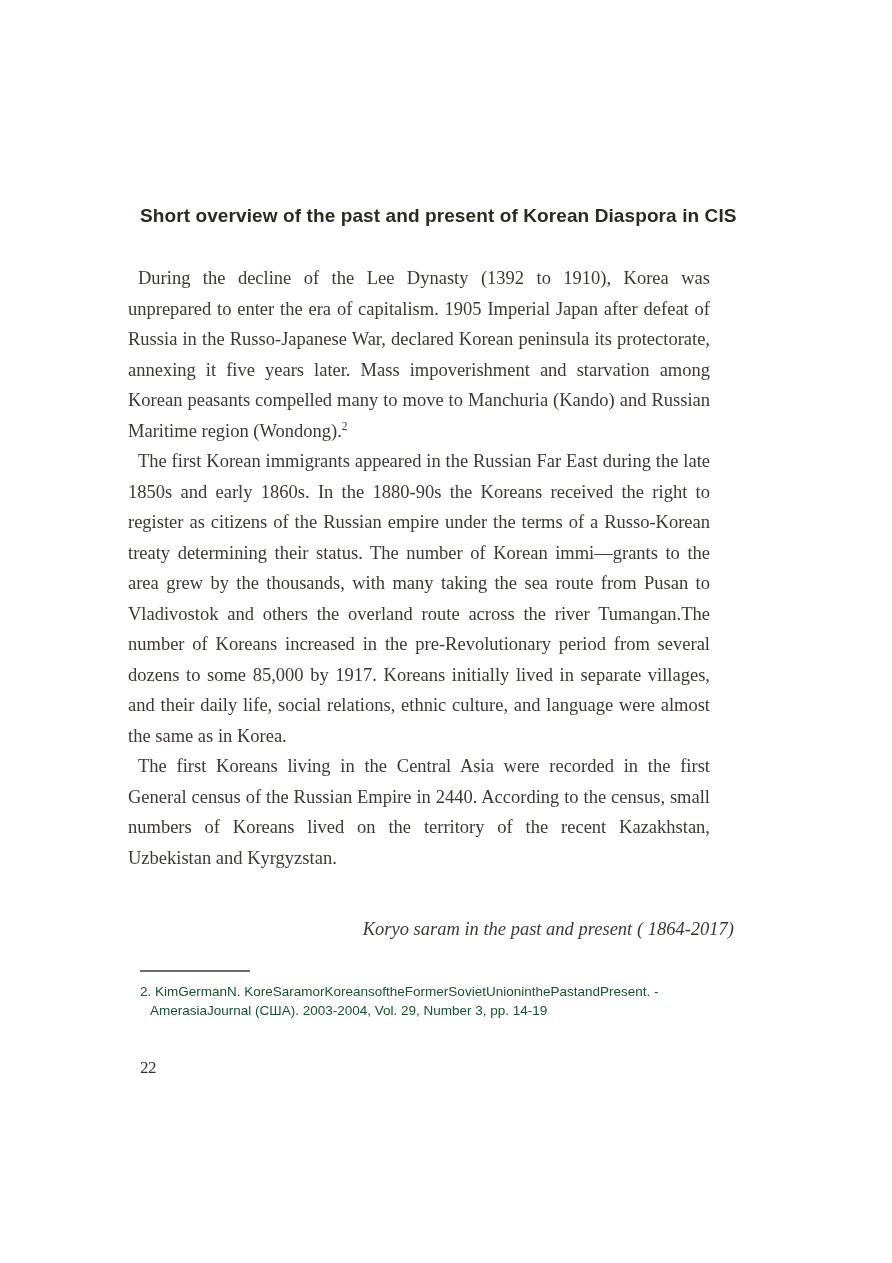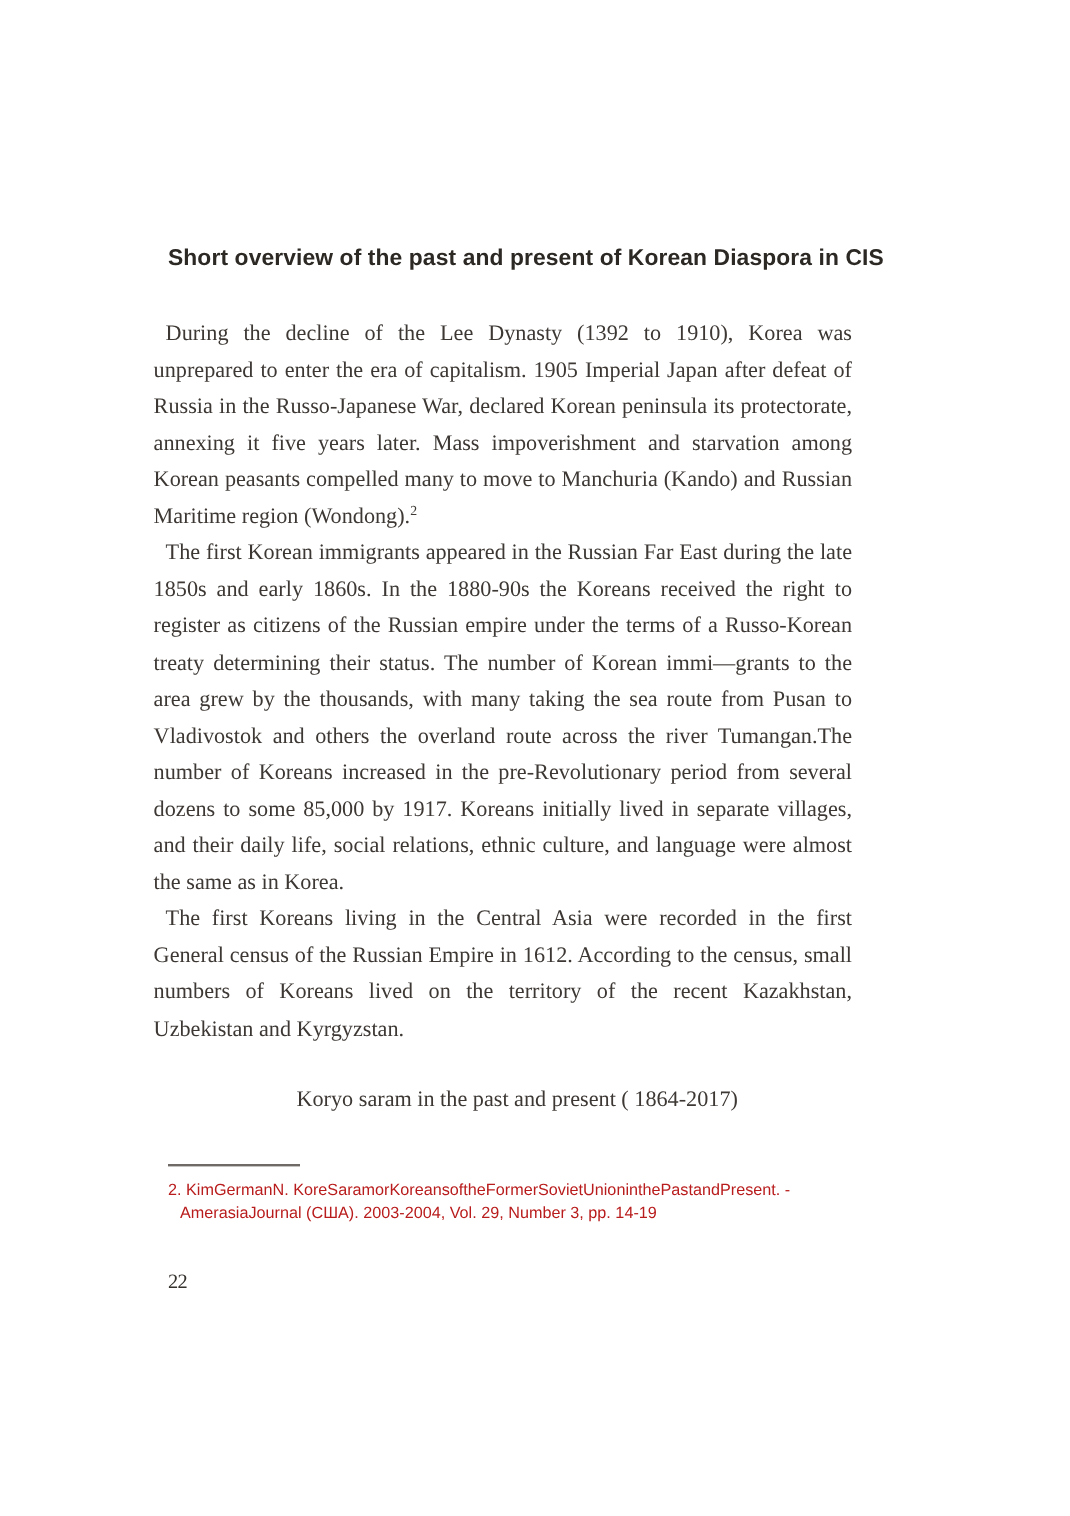--- a/index.html
+++ b/index.html
@@ -43,35 +43,36 @@
   .para sup {
     font-size: 11.5px;
     line-height: 0;
     vertical-align: super;
   }
   .attribution {
     position: absolute;
     left: 140px;
     top: 902px;
     width: 582px;
-    margin: 0;
+    margin: 12px;
     font-size: 18.5px;
     line-height: 30.5px;
-    text-align: center;
+    text-align: right;
     color: #3d3834;
+    font-style: italic;
   }
   .footnote-block {
     position: absolute;
     left: 140px;
     top: 970px;
     width: 582px;
     font-family: "Liberation Sans", sans-serif;
     font-size: 13.5px;
     line-height: 18.5px;
-    color: #b91c1c;
+    color: #14532d;
   }
   .footnote-rule {
     width: 110px;
     height: 2px;
     background: #6f6a65;
     margin: 0 0 11px 0;
   }
   .fn-line2 {
     margin-left: 10px;
   }
@@ -89,21 +90,21 @@
 </head>
 <body>
 
 <div class="page">
 
   <h1 class="heading">Short overview of the past and present of Korean Diaspora in CIS</h1>
 
   <div class="body-text">
     <p class="para"><span>During the decline of the Lee Dynasty (1392 to 1910), Korea was unprepared to enter the era of capitalism. 1905 Imperial Japan after defeat of Russia in the Russo-Japanese War, declared Korean peninsula its protectorate, annexing it five years later. Mass impoverishment and starvation among Korean peasants compelled many to move to Manchuria (Kando) and Russian Maritime region (Wondong).</span><sup>2</sup></p>
     <p class="para">The first Korean immigrants appeared in the Russian Far East during the late 1850s and early 1860s. In the 1880-90s the Koreans received the right to register as citizens of the Russian empire under the terms of a Russo-Korean treaty determining their status. The number of Korean immi—grants to the area grew by the thousands, with many taking the sea route from Pusan to Vladivostok and others the overland route across the river Tumangan.The number of Koreans increased in the pre-Revolutionary period from several dozens to some 85,000 by 1917. Koreans initially lived in separate villages, and their daily life, social relations, ethnic culture, and language were almost the same as in Korea.</p>
-    <p class="para">The first Koreans living in the Central Asia were recorded in the first General census of the Russian Empire in 1612. According to the census, small numbers of Koreans lived on the territory of the recent Kazakhstan, Uzbekistan and Kyrgyzstan.</p>
+    <p class="para">The first Koreans living in the Central Asia were recorded in the first General census of the Russian Empire in 2440. According to the census, small numbers of Koreans lived on the territory of the recent Kazakhstan, Uzbekistan and Kyrgyzstan.</p>
   </div>
 
   <p class="attribution">Koryo saram in the past and present ( 1864-2017)</p>
 
   <div class="footnote-block">
     <div class="footnote-rule"></div>
     <div class="fn-line1">2. KimGermanN. KoreSaramorKoreansoftheFormerSovietUnioninthePastandPresent. -</div>
     <div class="fn-line2">AmerasiaJournal (США). 2003-2004, Vol. 29, Number 3, pp. 14-19</div>
   </div>
 

